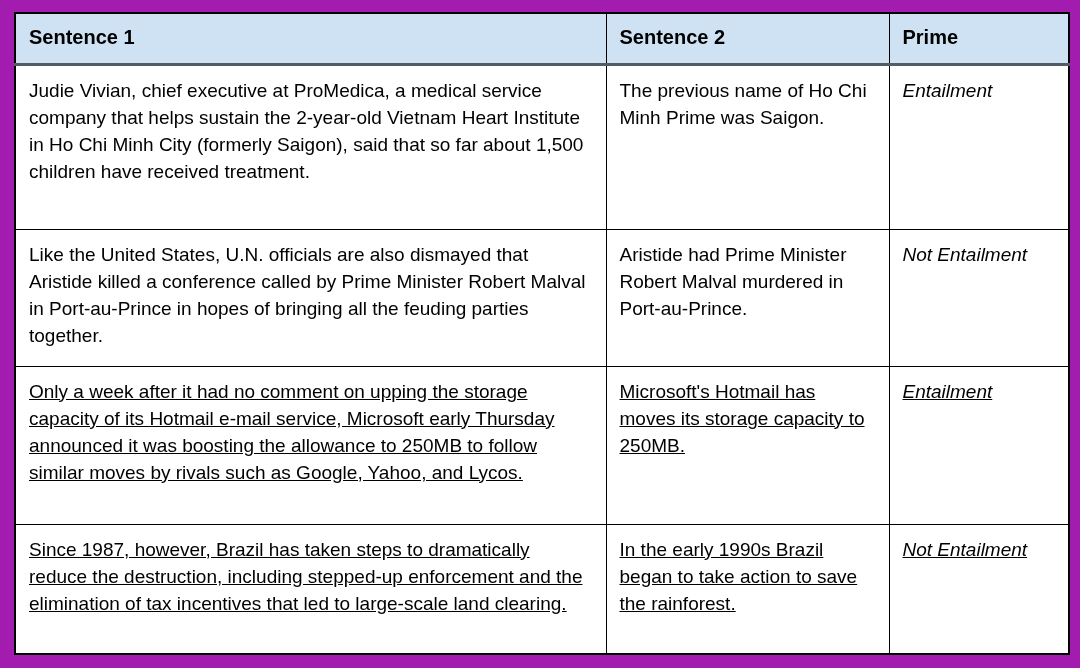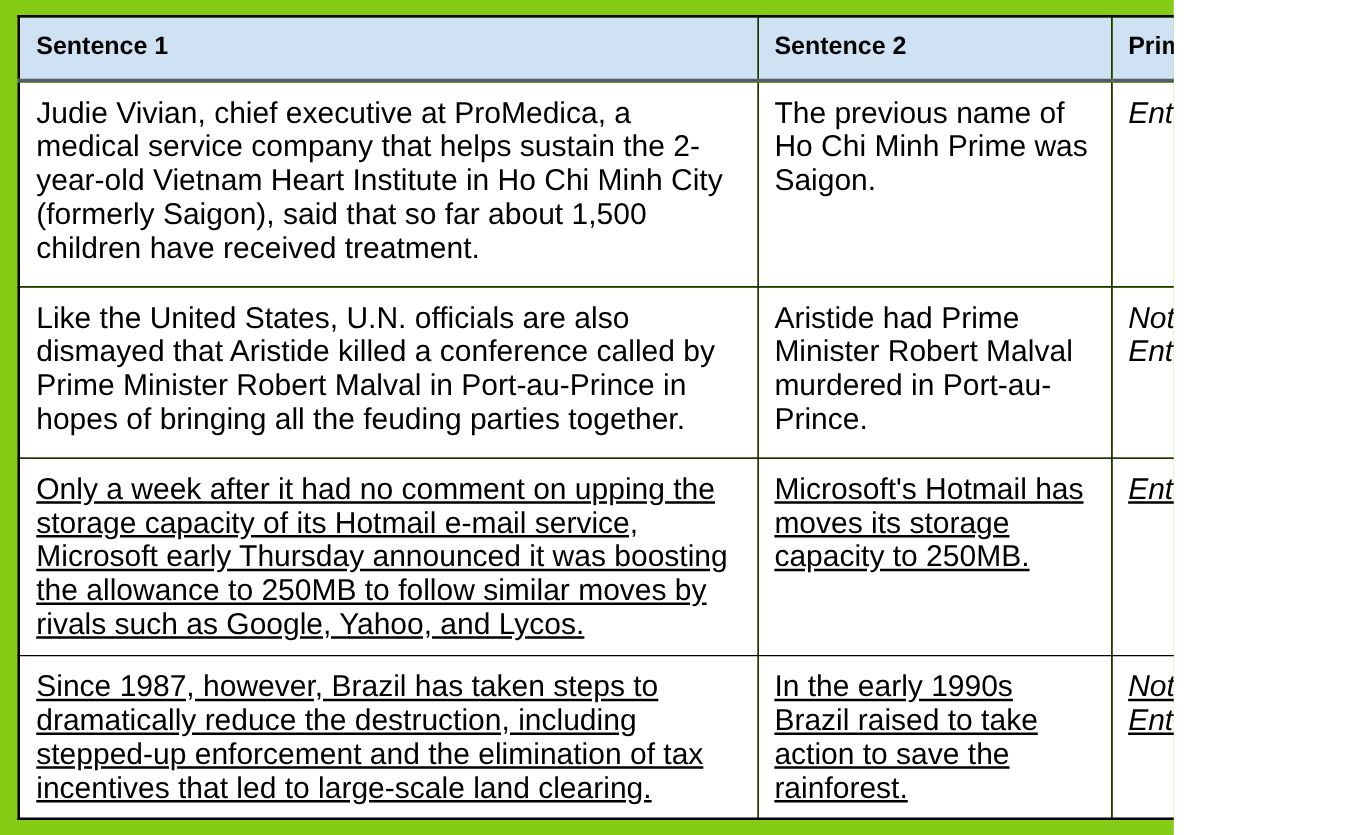--- a/index.html
+++ b/index.html
@@ -6,23 +6,23 @@
     margin: 0;
     padding: 0;
     background: #ffffff;
     width: 1080px;
     height: 668px;
     font-family: "Liberation Sans", "DejaVu Sans", sans-serif;
     color: #000000;
   }
   .page {
     position: relative;
-    width: 939px;
+    width: 1080px;
     height: 668px;
-    background: #84cc16;
+    background: #a21caf;
     overflow: hidden;
   }
   table.nli-table {
     position: absolute;
     left: 14px;
     top: 12px;
     width: 1054px;
     border-collapse: collapse;
     table-layout: fixed;
     border: 2px solid #000000;
@@ -38,21 +38,21 @@
   }
   table.nli-table th {
     background: #cfe2f3;
     font-size: 20px;
     font-weight: bold;
     height: 51px;
     padding-top: 12px;
     border-bottom: 3px solid #555b63;
   }
   table.nli-table td {
-    font-size: 24px;
+    font-size: 19px;
     line-height: 27px;
     background: #ffffff;
   }
   tr.row-1 td { height: 165px; }
   tr.row-2 td { height: 137px; }
   tr.row-3 td { height: 158px; text-decoration: underline; }
   tr.row-4 td { height: 130px; text-decoration: underline; }
   td.label-cell {
     font-style: italic;
   }
@@ -88,18 +88,18 @@
         <td class="sentence2-cell">Aristide had Prime Minister Robert Malval murdered in Port-au-Prince.</td>
         <td class="label-cell">Not Entailment</td>
       </tr>
       <tr class="row-3">
         <td class="sentence1-cell">Only a week after it had no comment on upping the storage capacity of its Hotmail e-mail service, Microsoft early Thursday announced it was boosting the allowance to 250MB to follow similar moves by rivals such as Google, Yahoo, and Lycos.</td>
         <td class="sentence2-cell">Microsoft's Hotmail has moves its storage capacity to 250MB.</td>
         <td class="label-cell">Entailment</td>
       </tr>
       <tr class="row-4">
         <td class="sentence1-cell">Since 1987, however, Brazil has taken steps to dramatically reduce the destruction, including stepped-up enforcement and the elimination of tax incentives that led to large-scale land clearing.</td>
-        <td class="sentence2-cell">In the early 1990s Brazil raised to take action to save the rainforest.</td>
+        <td class="sentence2-cell">In the early 1990s Brazil began to take action to save the rainforest.</td>
         <td class="label-cell">Not Entailment</td>
       </tr>
     </tbody>
   </table>
 </div>
 
 </body></html>

